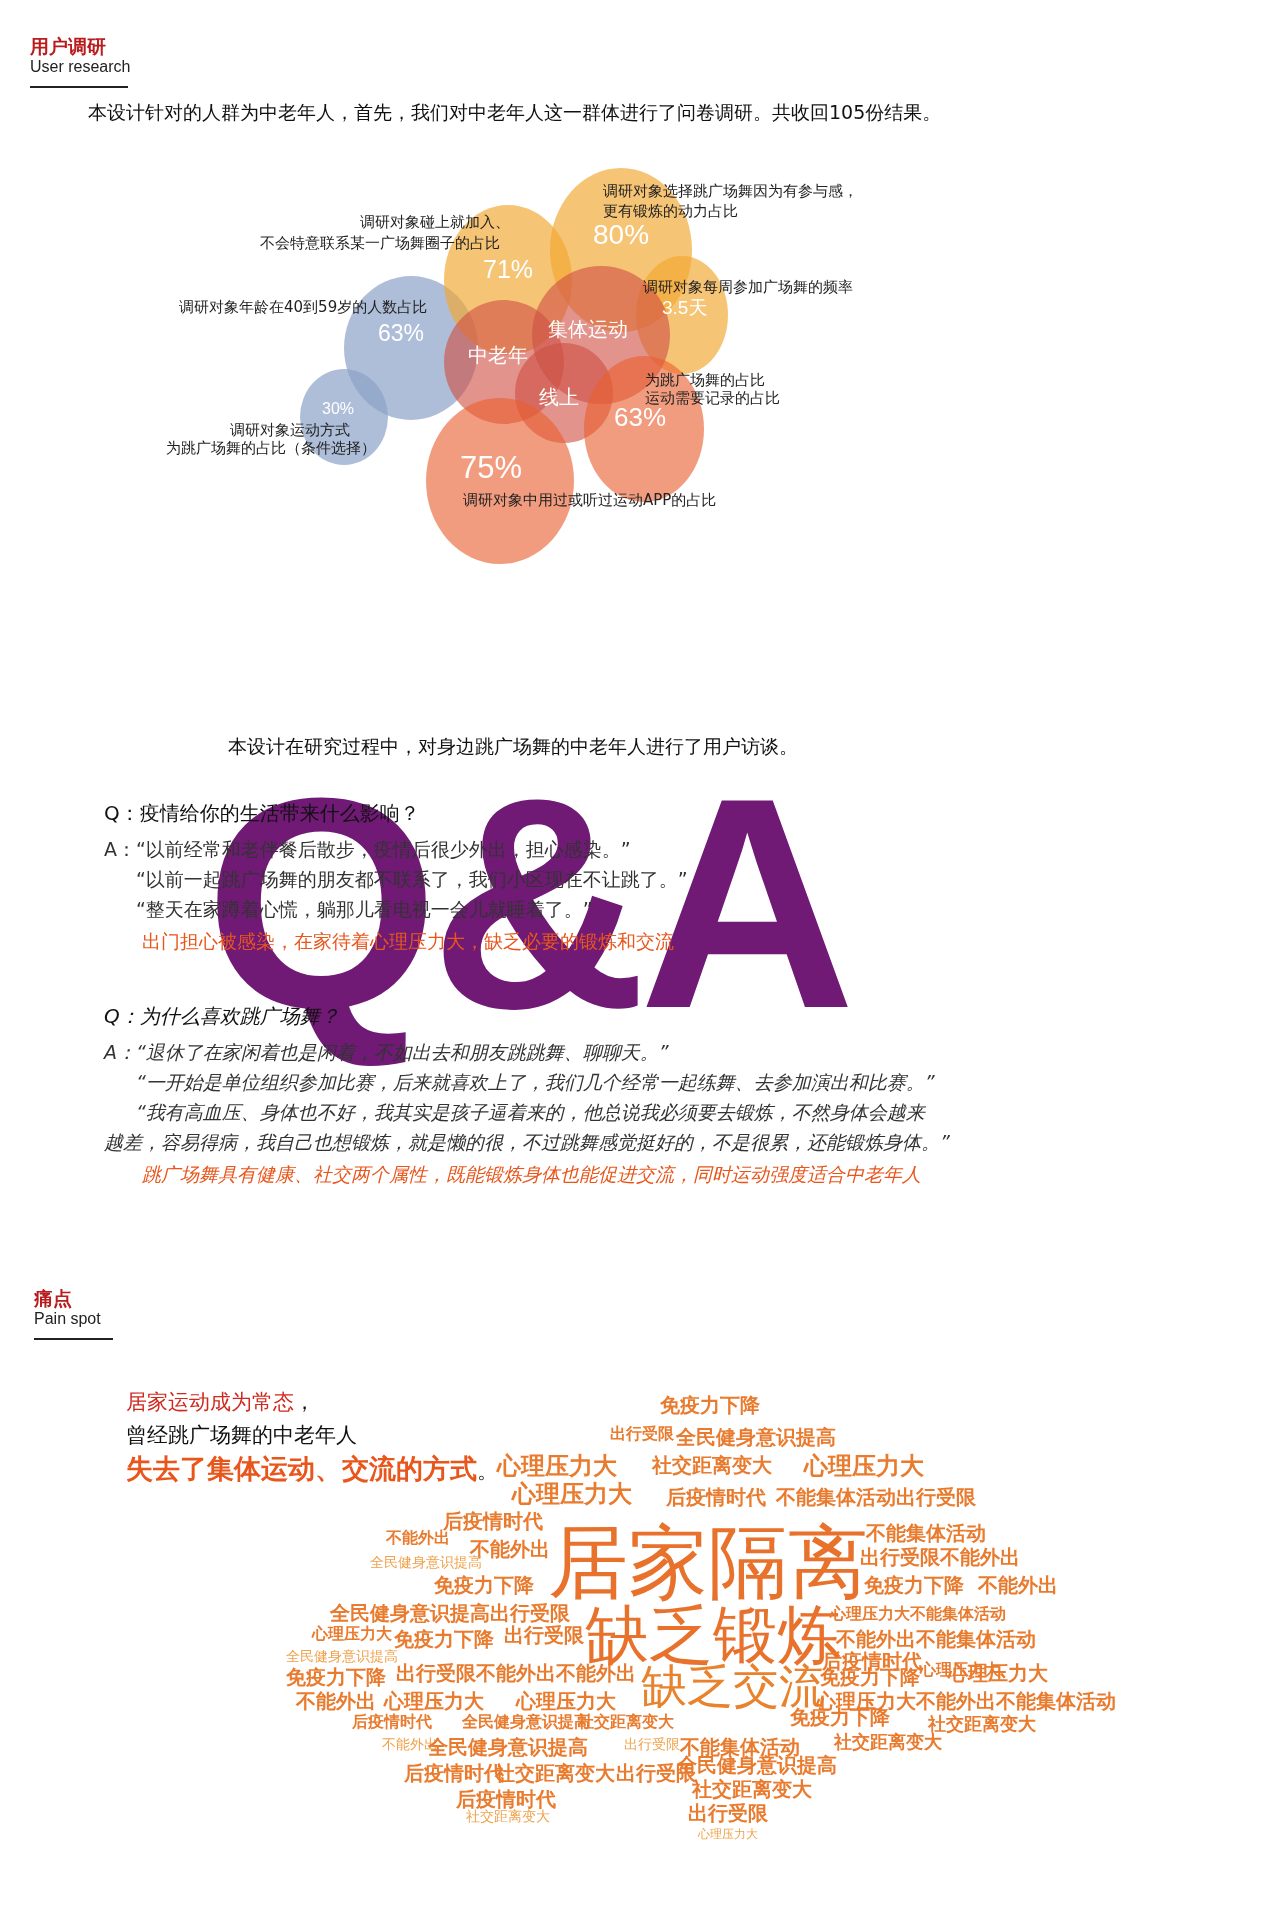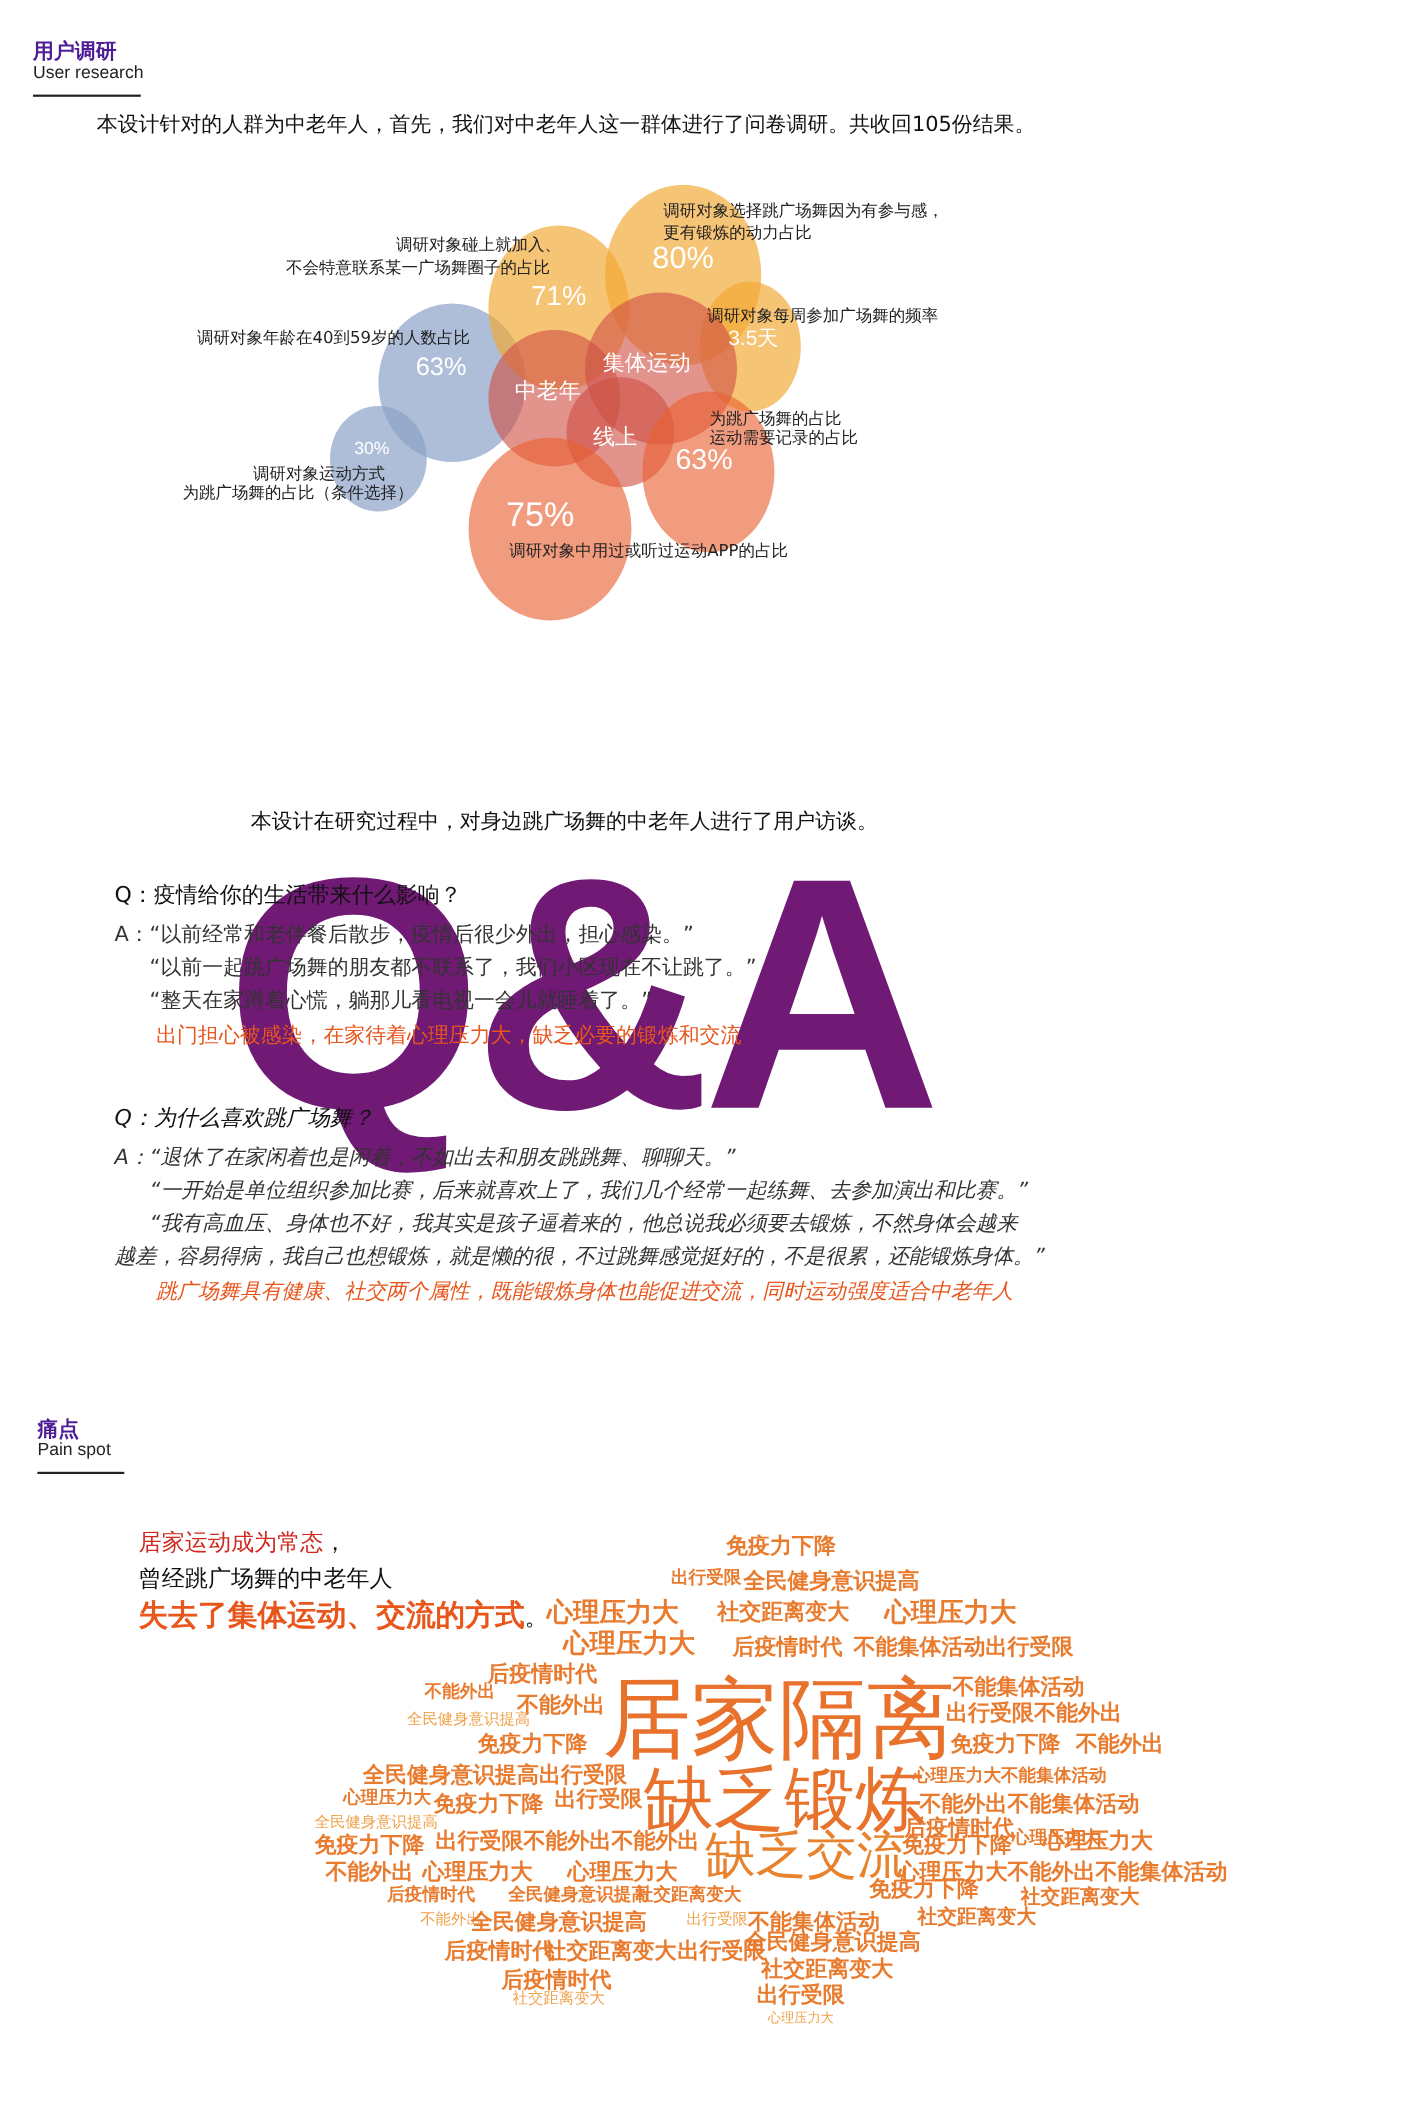--- a/index.html
+++ b/index.html
@@ -1,19 +1,19 @@
 <!DOCTYPE html>
 <html><head>
 <meta charset="utf-8">
 <style>
   * { margin:0; padding:0; box-sizing:border-box; }
   body { width:1280px; height:1920px; background:#fff; position:relative; overflow:hidden;
          font-family:"DejaVu Sans","Liberation Sans",sans-serif; color:#222; }
   .abs { position:absolute; }
-  .sec-title { font-size:19px; font-weight:bold; color:#4c1d95; }
+  .sec-title { font-size:19px; font-weight:bold; color:#b91c1c; }
   .sec-sub { font-size:16px; color:#222; font-family:"Liberation Sans",sans-serif; }
   .sec-line { height:1.5px; background:#222; }
   .intro { font-size:19px; color:#111; }
   .bubble { position:absolute; border-radius:50%; }
   .b-blue { background:rgba(140,162,199,0.7); }
   .b-yellow { background:rgba(242,168,52,0.68); }
   .b-red { background:rgba(207,80,70,0.62); }
   .b-orange { background:rgba(234,96,48,0.62); }
   .bval { position:absolute; color:#fff; font-family:"Liberation Sans",sans-serif; }
   .blabel { position:absolute; font-size:15px; color:#222; line-height:21px; white-space:nowrap; }

